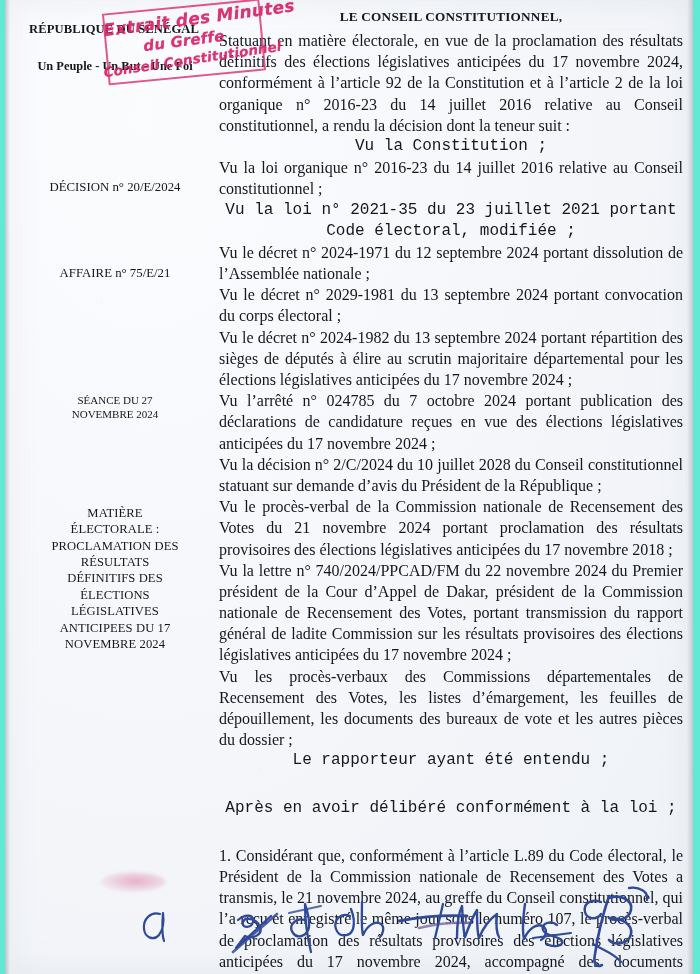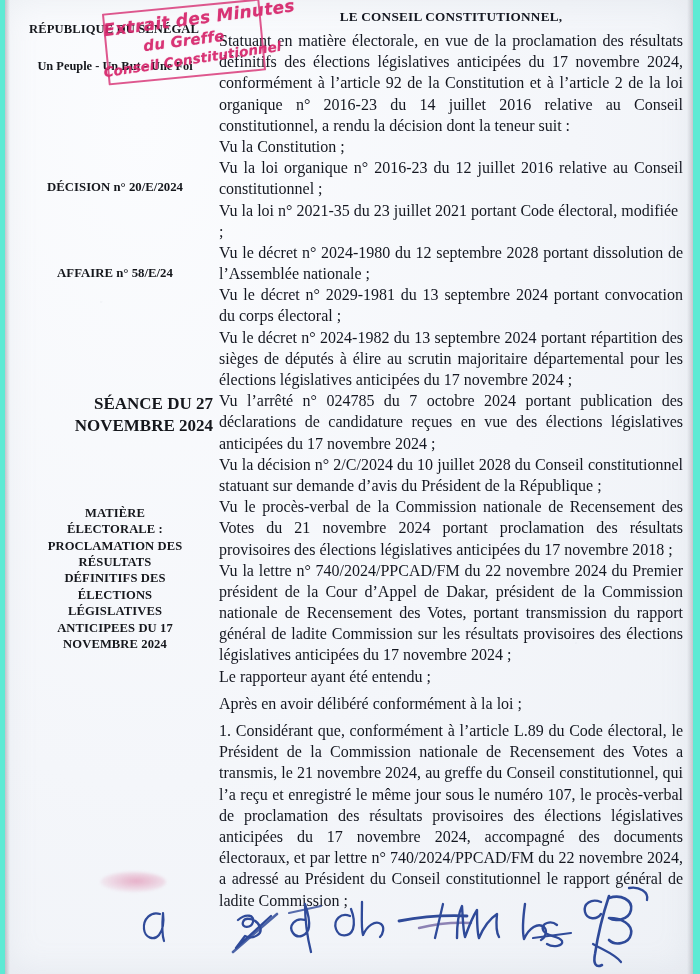--- a/index.html
+++ b/index.html
@@ -75,27 +75,27 @@
     font-size: 12.4px;
     font-weight: bold;
     margin-top: 22px;
     text-align: center;
     white-space: nowrap;
   }
   .rubric {
     position: absolute;
     width: 196px;
     text-align: center;
-    font-weight: bold;
+    font-weight: normal;
     color: #15171c;
     line-height: 1.30;
   }
   #rubric-decision { top: 179px; font-size: 12.8px; }
   #rubric-affaire  { top: 265px; font-size: 12.8px; }
-  #rubric-seance   { top: 393px; font-size: 17px; text-align: right; }
+  #rubric-seance   { top: 393px; font-size: 11px; }
   #rubric-matiere  { top: 505px; font-size: 12.6px; letter-spacing: .1px; }
 
   
   #body-col {
     position: absolute;
     left: 214px;
     top: 9px;
     width: 464px;
     color: #141720;
   }
@@ -107,22 +107,22 @@
     margin-bottom: 5px;
   }
   .para {
     font-size: 16px;
     line-height: 1.325;
     text-align: justify;
     text-justify: inter-word;
     margin: 0;
     hyphens: none;
   }
-  .para.gap-before { margin-top: 6px; }
-  .para.nojust { text-align: left; }
+  .para.gap-before { margin-top: 26px; }
+  .para.nojust { text-align: center; font-family: Liberation Mono, monospace; }
 
   
   #stamp {
     position: absolute;
     left: 100px;
     top: 6px;
     width: 158px;
     height: 72px;
     transform: rotate(-5.5deg);
     pointer-events: none;
@@ -175,49 +175,50 @@
 
   <div id="page">
 
     <div id="left-col">
       <div class="rep-title">RÉPUBLIQUE DU SÉNÉGAL</div>
       <div class="motto">Un Peuple - Un But - Une Foi</div>
     </div>
 
     <div class="rubric" id="rubric-decision" style="left:12px;">DÉCISION n° 20/E/2024</div>
 
-    <div class="rubric" id="rubric-affaire" style="left:12px;">AFFAIRE  n° 58/E/24</div>
+    <div class="rubric" id="rubric-affaire" style="left:12px;">AFFAIRE  n° 75/E/21</div>
 
     <div class="rubric" id="rubric-seance" style="left:12px; white-space:pre-line;">SÉANCE DU 27
 NOVEMBRE 2024</div>
 
     <div class="rubric" id="rubric-matiere" style="left:12px; white-space:pre-line;">MATIÈRE
 ÉLECTORALE :
 PROCLAMATION DES
 RÉSULTATS
 DÉFINITIFS DES
 ÉLECTIONS
 LÉGISLATIVES
 ANTICIPEES DU 17
 NOVEMBRE 2024</div>
 
     <div id="body-col">
       <div class="doc-head">LE CONSEIL CONSTITUTIONNEL,</div>
       <div id="body-paragraphs">
           <p class="para">Statuant en matière électorale, en vue de la proclamation des résultats définitifs des élections législatives anticipées du 17 novembre 2024, conformément à l’article 92 de la Constitution et à l’article 2 de la loi organique n° 2016-23 du 14 juillet 2016 relative au Conseil constitutionnel, a rendu la décision dont la teneur suit :</p>
           <p class="para nojust">Vu la Constitution ;</p>
-          <p class="para">Vu la loi organique n° 2016-23 du 12 juillet 2016 relative au Conseil constitutionnel ;</p>
+          <p class="para">Vu la loi organique n° 2016-23 du 14 juillet 2016 relative au Conseil constitutionnel ;</p>
           <p class="para nojust">Vu la loi n° 2021-35 du 23 juillet 2021 portant Code électoral, modifiée ;</p>
-          <p class="para">Vu le décret n° 2024-1980 du 12 septembre 2028 portant dissolution de l’Assemblée nationale ;</p>
+          <p class="para">Vu le décret n° 2024-1971 du 12 septembre 2024 portant dissolution de l’Assemblée nationale ;</p>
           <p class="para">Vu le décret n° 2029-1981 du 13 septembre 2024 portant convocation du corps électoral ;</p>
           <p class="para">Vu le décret n° 2024-1982 du 13 septembre 2024 portant répartition des sièges de députés à élire au scrutin majoritaire départemental pour les élections législatives anticipées du 17 novembre 2024 ;</p>
           <p class="para">Vu l’arrêté n° 024785 du 7 octobre 2024 portant publication des déclarations de candidature reçues en vue des élections législatives anticipées du 17 novembre 2024 ;</p>
           <p class="para">Vu la décision n° 2/C/2024 du 10 juillet 2028 du Conseil constitutionnel statuant sur demande d’avis du Président de la République ;</p>
           <p class="para">Vu le procès-verbal de la Commission nationale de Recensement des Votes du 21 novembre 2024 portant proclamation des résultats provisoires des élections législatives anticipées du 17 novembre 2018 ;</p>
           <p class="para">Vu la lettre n° 740/2024/PPCAD/FM du 22 novembre 2024 du Premier président de la Cour d’Appel de Dakar, président de la Commission nationale de Recensement des Votes, portant transmission du rapport général de ladite Commission sur les résultats provisoires des élections législatives anticipées du 17 novembre 2024 ;</p>
+          <p class="para">Vu les procès-verbaux des Commissions départementales de Recensement des Votes, les listes d’émargement, les feuilles de dépouillement, les documents des bureaux de vote et les autres pièces du dossier ;</p>
           <p class="para nojust">Le rapporteur ayant été entendu ;</p>
           <p class="para gap-before nojust">Après en avoir délibéré conformément à la loi ;</p>
           <p class="para gap-before">1. Considérant que, conformément à l’article L.89 du Code électoral, le Président de la Commission nationale de Recensement des Votes a transmis, le 21 novembre 2024, au greffe du Conseil constitutionnel, qui l’a reçu  et enregistré le même jour sous le numéro 107, le procès-verbal de proclamation des résultats provisoires des élections législatives anticipées du 17 novembre 2024, accompagné des documents électoraux,  et par lettre n° 740/2024/PPCAD/FM du 22 novembre 2024, a adressé au Président du Conseil constitutionnel le rapport général de ladite Commission ;</p>
         </div>
     </div>
 
     <div id="stamp">
       <div class="frame" style="border-color: rgb(214, 37, 107);"></div>
       <div class="st-line st1" style="color: rgb(214, 37, 107);">Extrait des Minutes</div>
       <div class="st-line st2" style="color: rgb(214, 37, 107);">du Greffe</div>

